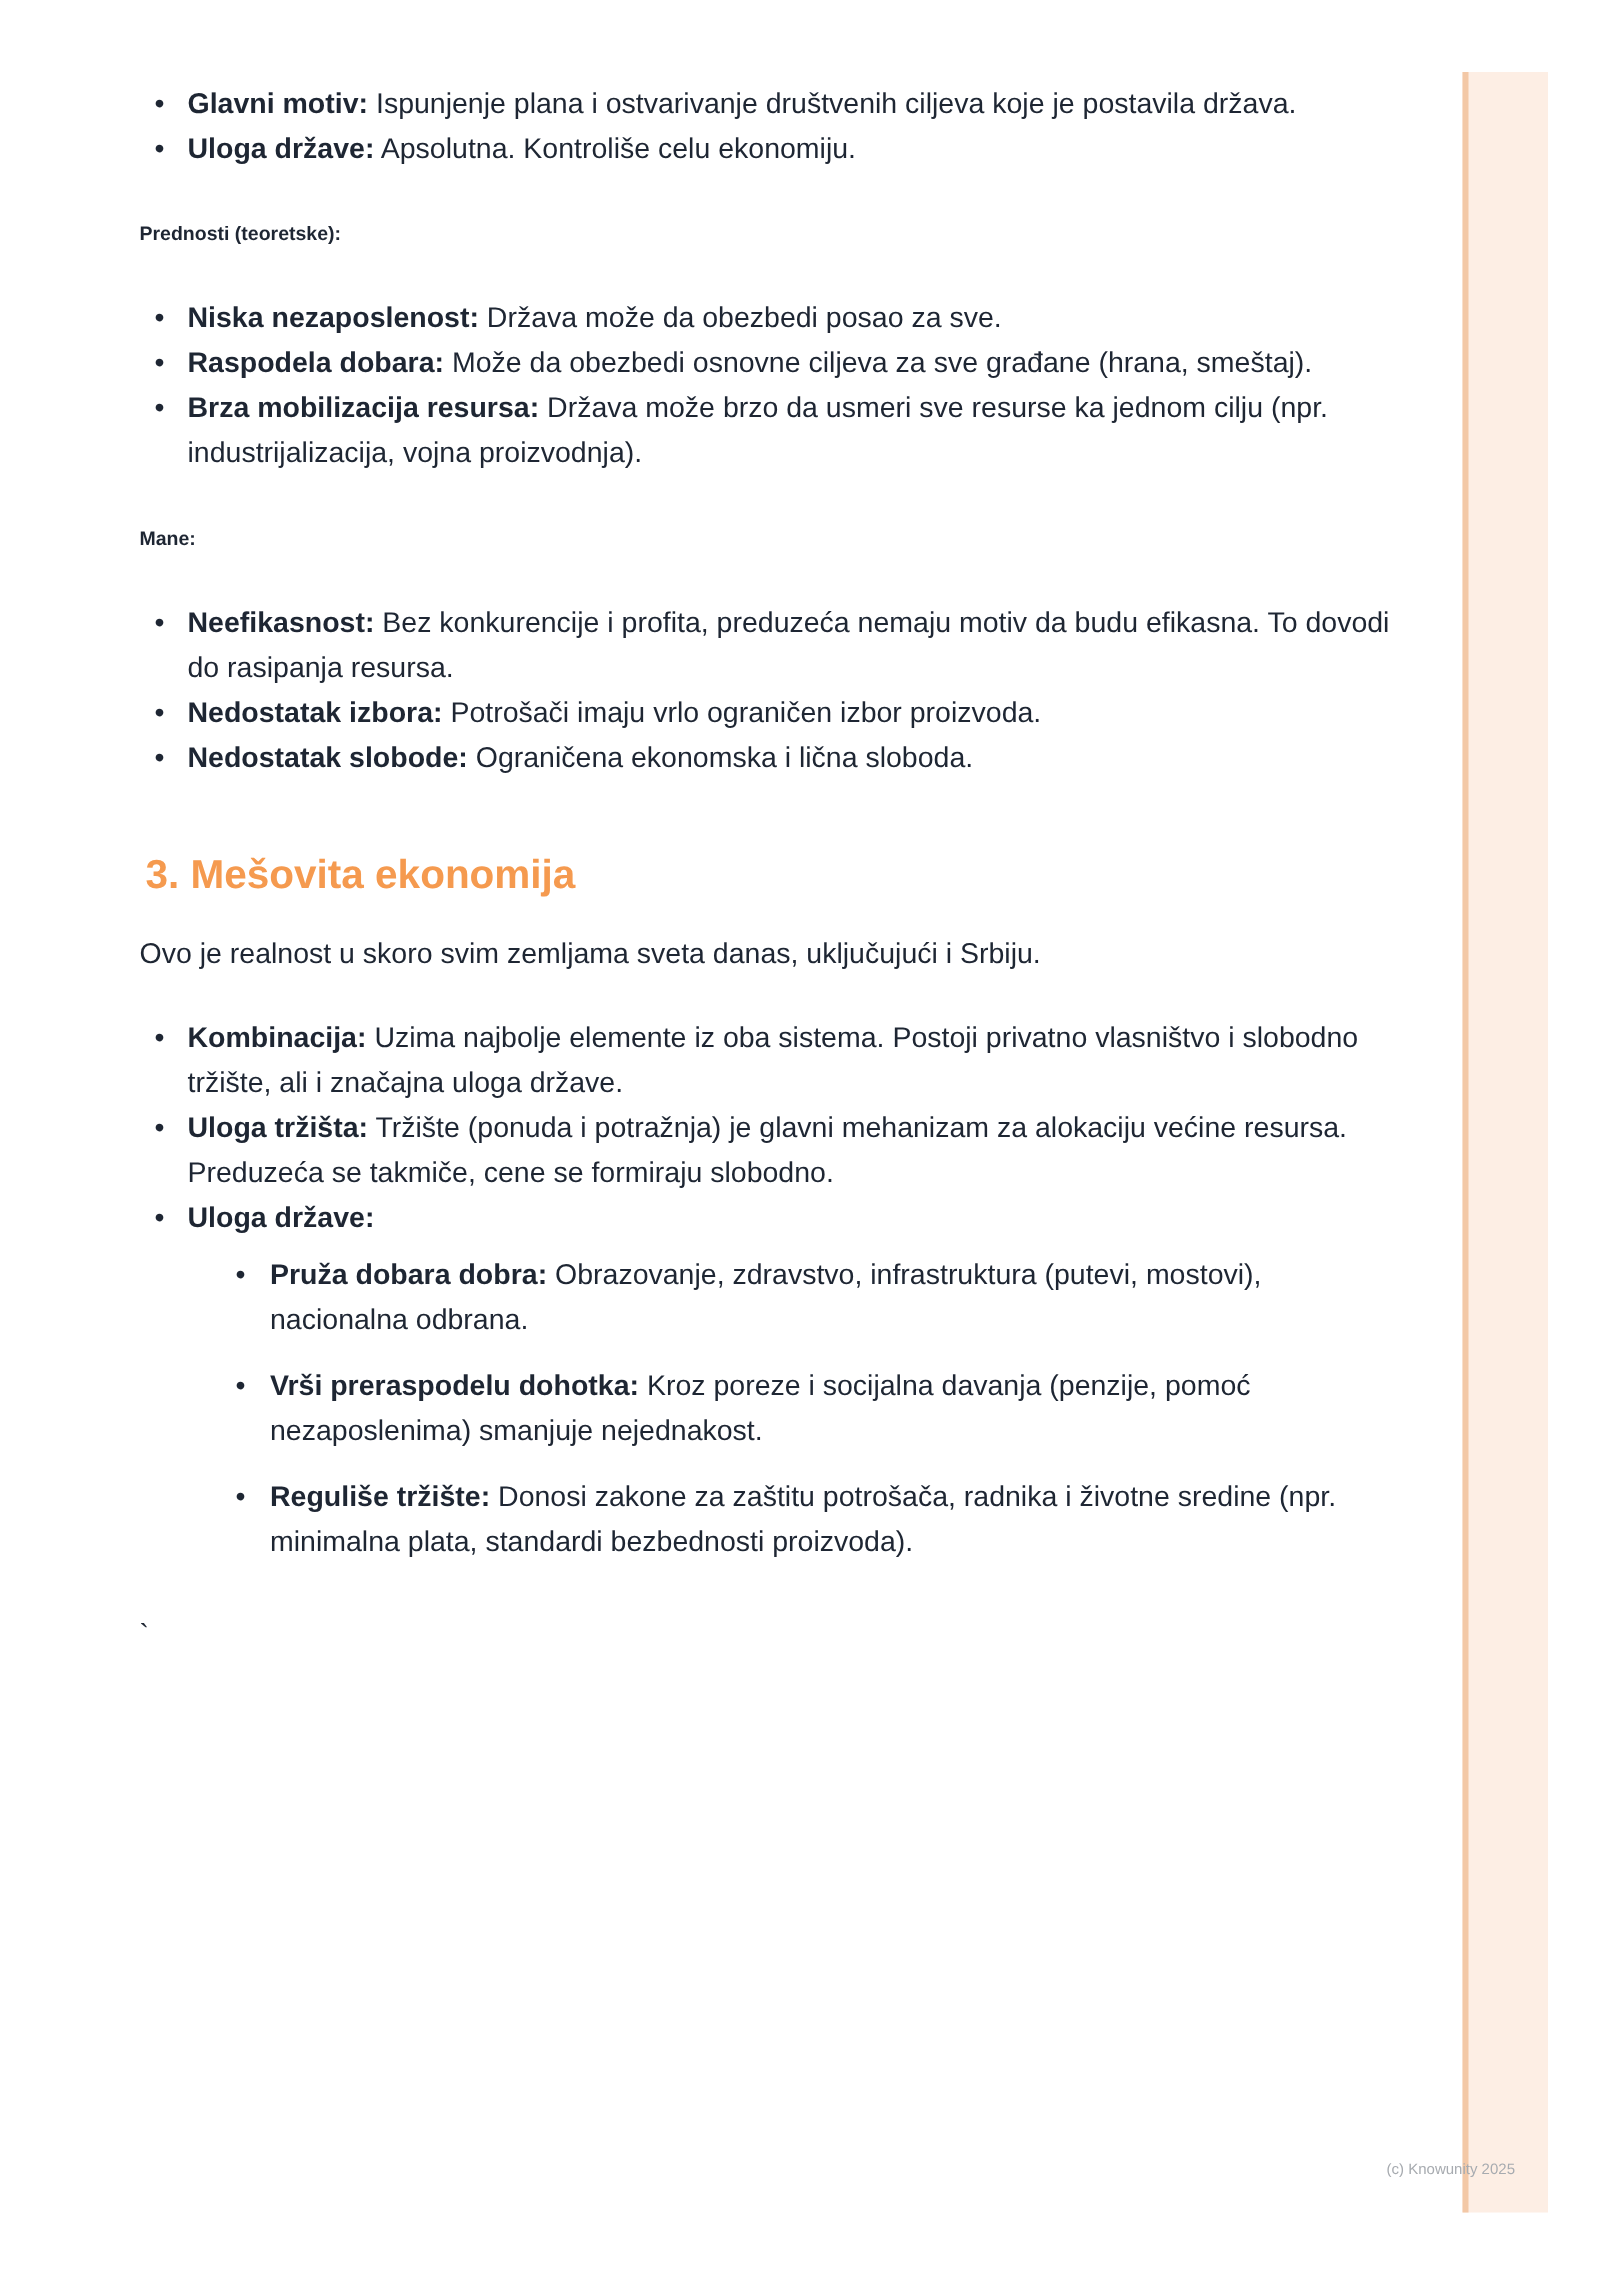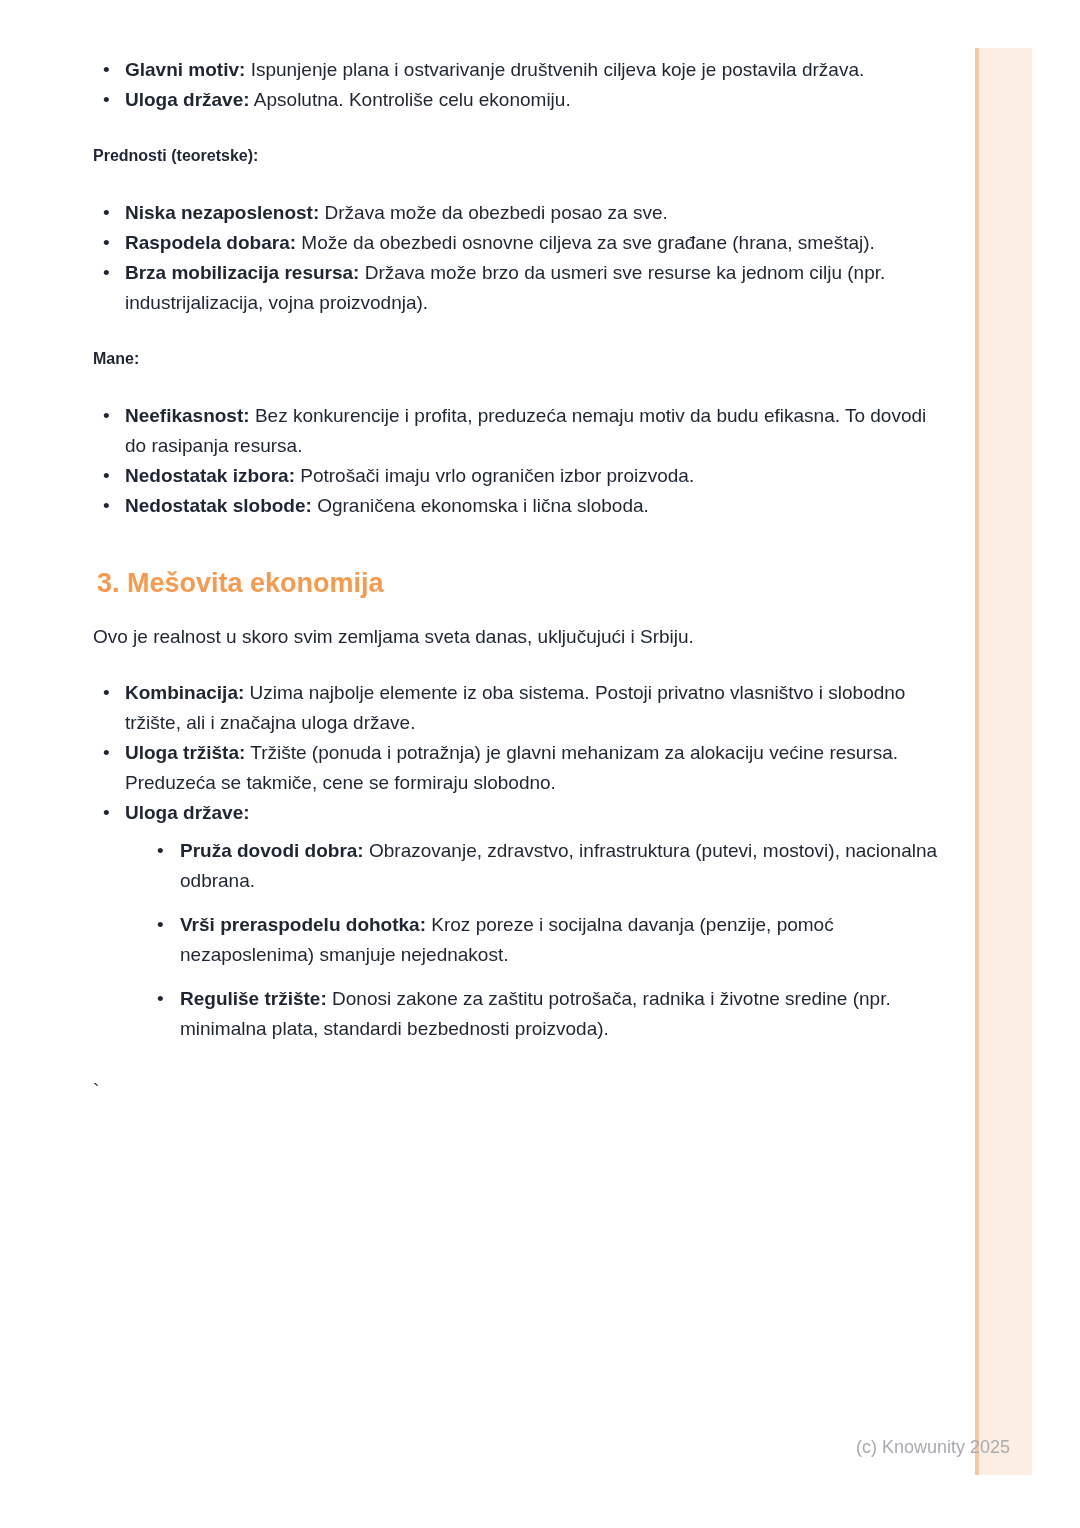--- a/index.html
+++ b/index.html
@@ -61,40 +61,40 @@
     content: "\2022";
     position: absolute;
     left: -23px;
     top: 0;
     font-size: 19px;
     color: #1e2633;
   }
   .b { font-weight: 700; }
   .subhead {
     font-weight: 700;
-    font-size: 16px;
+    font-size: 13px;
     margin: 0 0 27px 0;
   }
   .section-heading {
     color: #f59a4f;
     font-size: 27px;
     line-height: 36px;
     font-weight: 700;
     margin: 44px 0 21px 4px;
   }
   .para { margin: 0 0 26px 0; }
   .stray {
     margin-top: 32px;
     font-size: 19px;
   }
   .footer {
     position: absolute;
     top: 1438px;
     right: 70px;
-    font-size: 18px;
+    font-size: 10px;
     line-height: 18px;
     color: #a7abb0;
     z-index: 2;
   }
 </style>
 </head>
 <body>
 
 <div class="page">
 
@@ -157,21 +157,21 @@
         <span>Uzima najbolje elemente iz oba sistema. Postoji privatno vlasništvo i slobodno tržište, ali i značajna uloga države.</span>
       </li>
       <li>
         <span class="b">Uloga tržišta:</span>
         <span>Tržište (ponuda i potražnja) je glavni mehanizam za alokaciju većine resursa. Preduzeća se takmiče, cene se formiraju slobodno.</span>
       </li>
       <li>
         <span class="b">Uloga države:</span>
         <ul class="nested">
           <li>
-            <span class="b">Pruža dovodi dobra:</span>
+            <span class="b">Pruža dobara dobra:</span>
             <span>Obrazovanje, zdravstvo, infrastruktura (putevi, mostovi), nacionalna odbrana.</span>
           </li>
           <li>
             <span class="b">Vrši preraspodelu dohotka:</span>
             <span>Kroz poreze i socijalna davanja (penzije, pomoć nezaposlenima) smanjuje nejednakost.</span>
           </li>
           <li>
             <span class="b">Reguliše tržište:</span>
             <span>Donosi zakone za zaštitu potrošača, radnika i životne sredine (npr. minimalna plata, standardi bezbednosti proizvoda).</span>
           </li>

